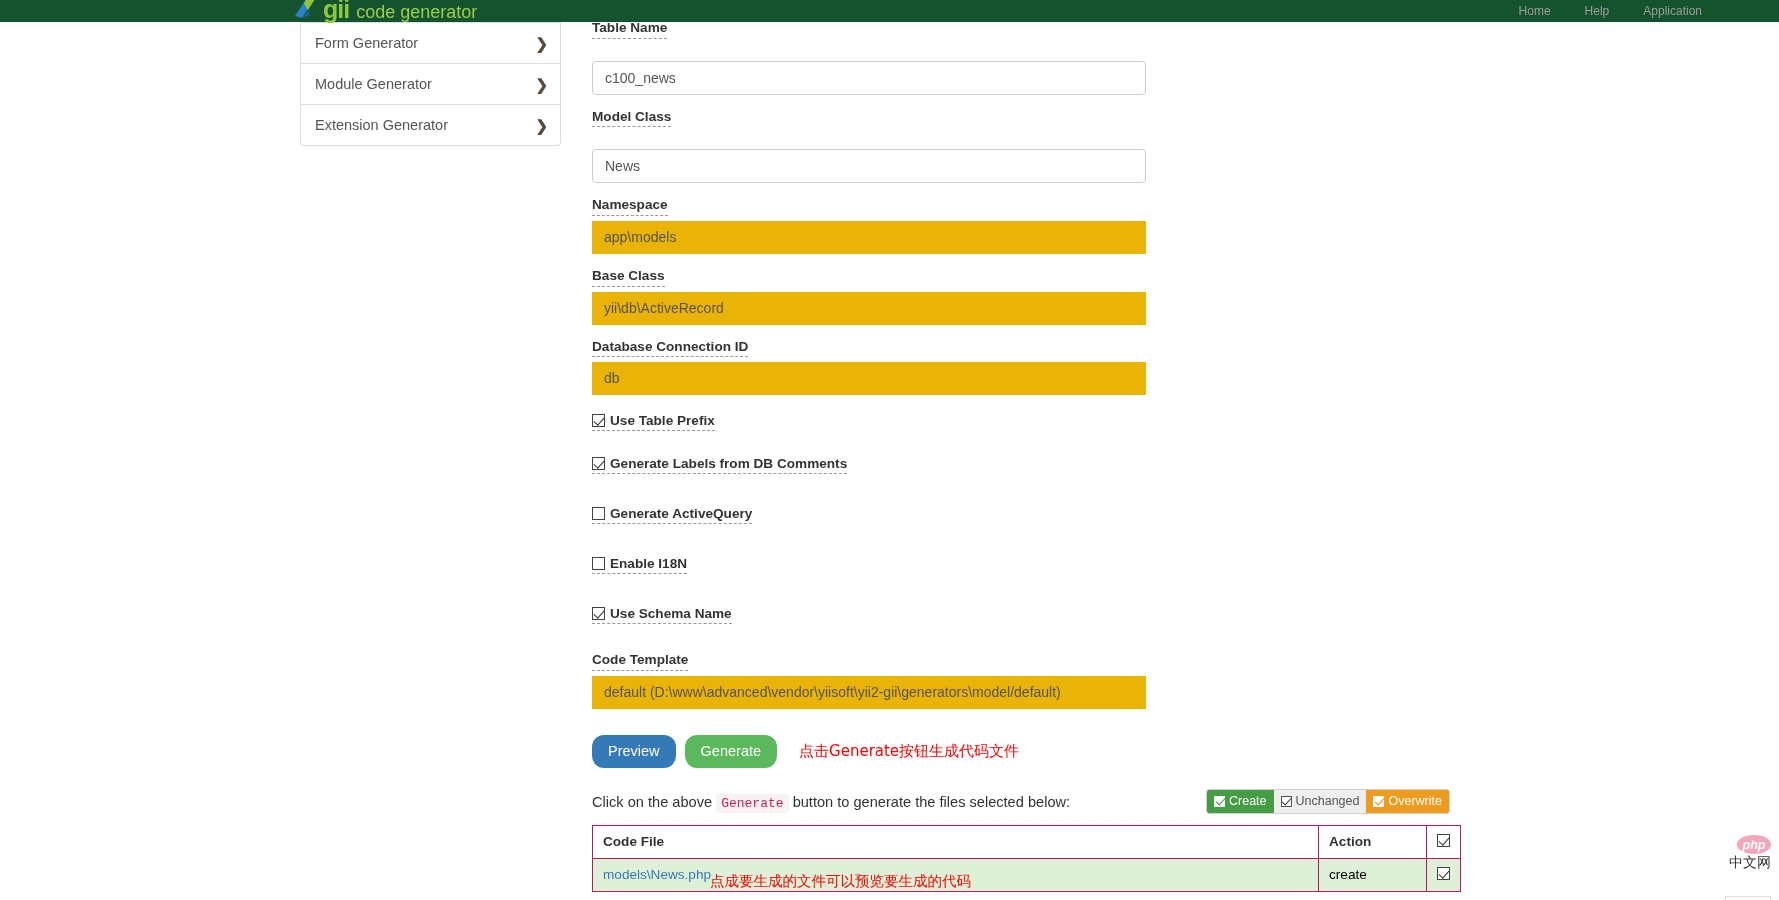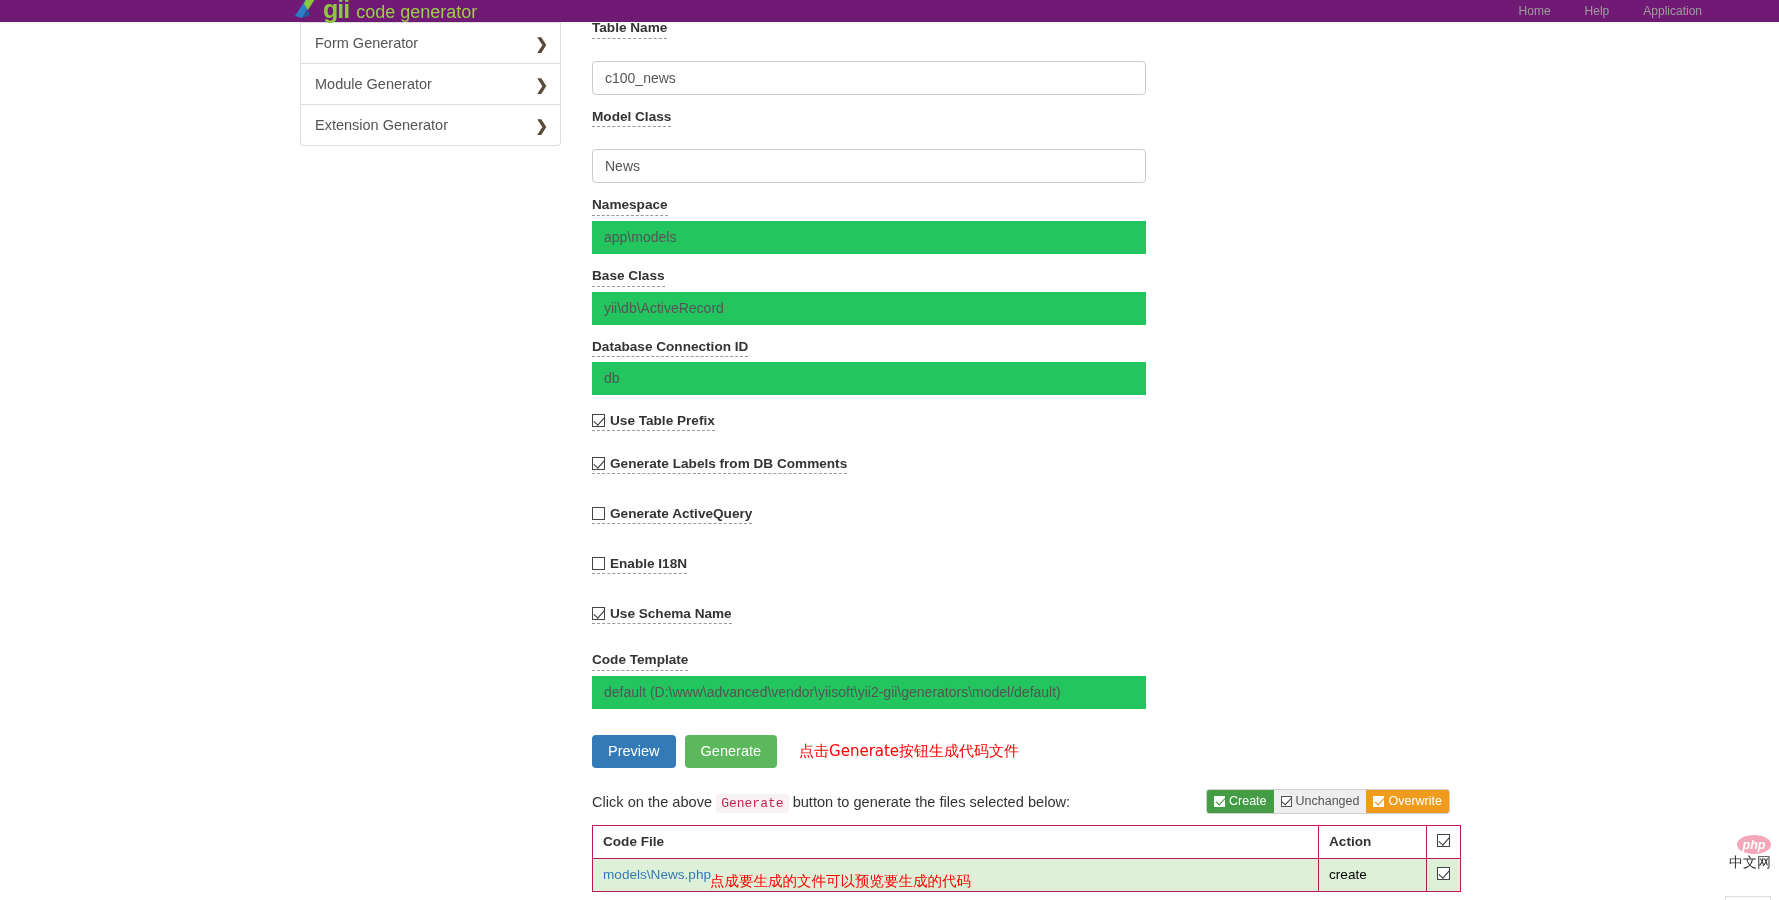--- a/index.html
+++ b/index.html
@@ -8,21 +8,21 @@
     width: 1779px; height: 900px;
     background: #ffffff;
     font-family: "Liberation Sans", sans-serif;
     overflow: hidden;
   }
   #page { position: relative; width: 1779px; height: 900px; background: #fff; }
 
   
   .navbar {
     position: absolute; top: 0; left: 0; width: 1779px; height: 22px;
-    background: #701a75;
+    background: #14532d;
     z-index: 50;
   }
   .brand {
     position: absolute; left: 293px; top: -10px;
     display: flex; align-items: flex-end; height: 32px;
   }
   .brand-mark { width: 26px; height: 26px; position: relative; margin-right: 4px; }
   .brand-gii {
     font-size: 25px; font-weight: bold; letter-spacing: -1px;
     color: #8dc63f; line-height: 1;
@@ -79,21 +79,21 @@
     background: #ffffff;
     padding: 0 12px;
     font-size: 14px; color: #555555;
     font-family: "Liberation Sans", sans-serif;
     line-height: 32px;
     outline: none;
   }
   .fyellow {
     display: block; width: 554px; height: 33px;
     margin-top: 5px;
-    border: none; background: #22c55e;
+    border: none; background: #eab308;
     padding: 0 12px;
     font-size: 14px; color: #555555;
     font-family: "Liberation Sans", sans-serif;
     line-height: 33px;
     white-space: nowrap; overflow: hidden;
   }
   .fcheck {
     display: inline-flex; align-items: center; gap: 5px;
     border-bottom: 1px dashed #999999; padding-bottom: 2px;
     cursor: pointer;
@@ -107,21 +107,21 @@
     width: 5px; height: 9px; border: solid #333;
     border-width: 0 1.6px 1.6px 0; transform: rotate(42deg);
   }
   .cbox-label { font-size: 13.6px; font-weight: bold; color: #333; white-space: nowrap; }
 
   .group-cb { margin-bottom: 25px; margin-top: 32px; }
 
   
   .btnrow { margin-top: 26px; display: flex; align-items: center; }
   .btn {
-    border: none; border-radius: 4px; cursor: pointer;
+    border: none; border-radius: 12px; cursor: pointer;
     font-size: 14.5px; color: #fff;
     padding: 0 16px; height: 33px; line-height: 33px;
     font-family: "Liberation Sans", sans-serif;
   }
   .btn-preview { background: #337ab7; }
   .btn-generate { background: #5cb85c; margin-left: 9px; }
   .annot {
     color: #fe0000; font-size: 15px; margin-left: 22px; white-space: nowrap;
     font-family: "DejaVu Sans", sans-serif;
   }

